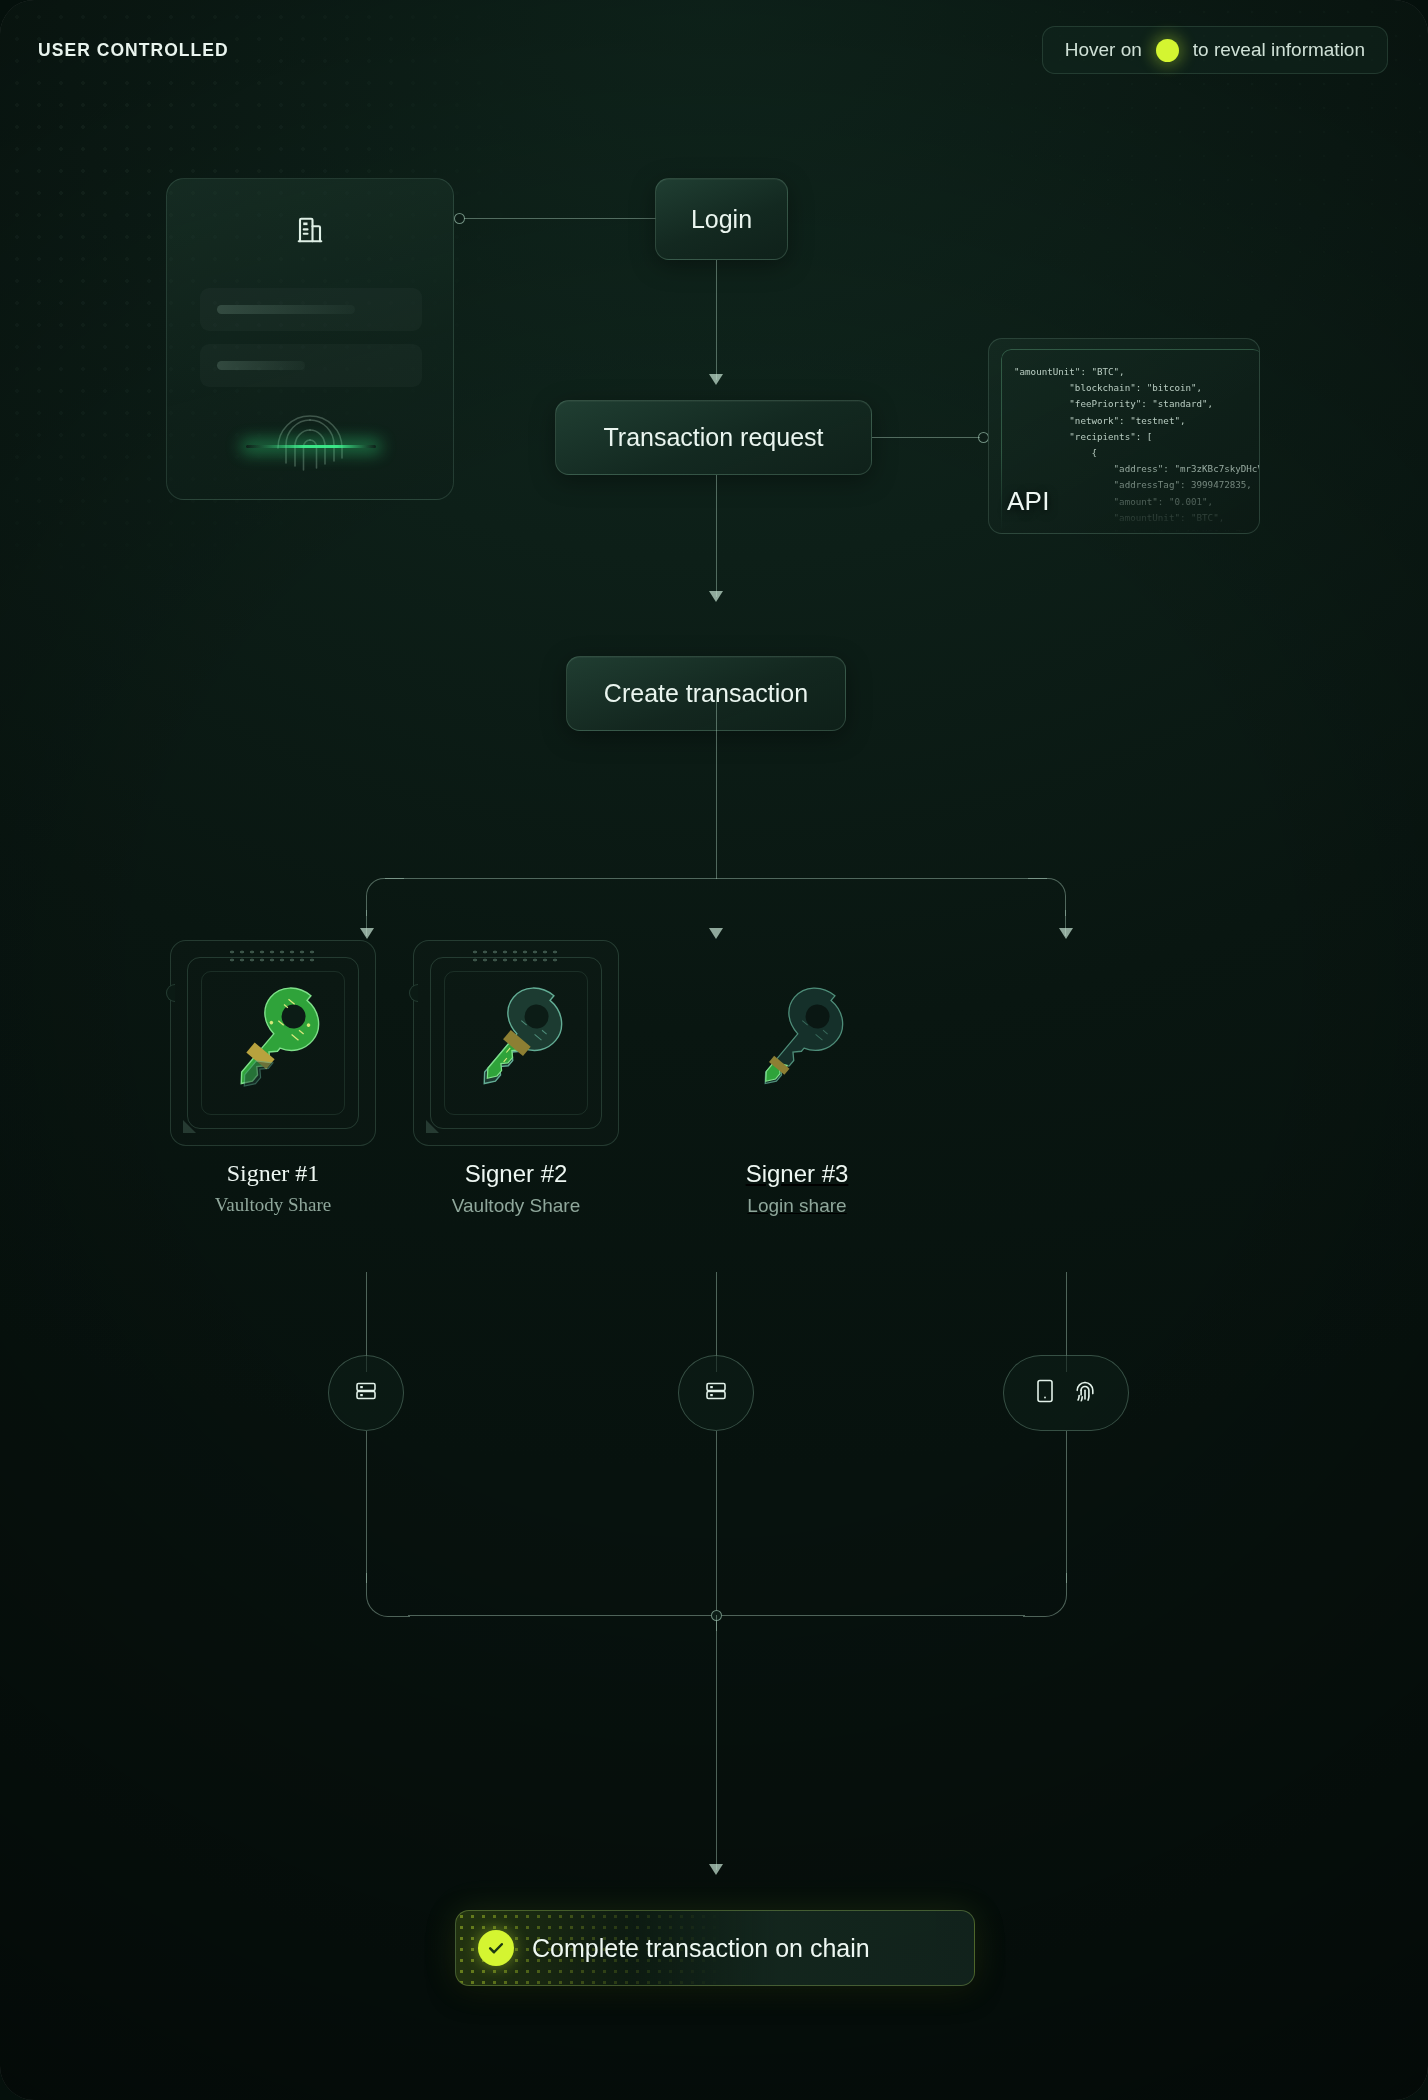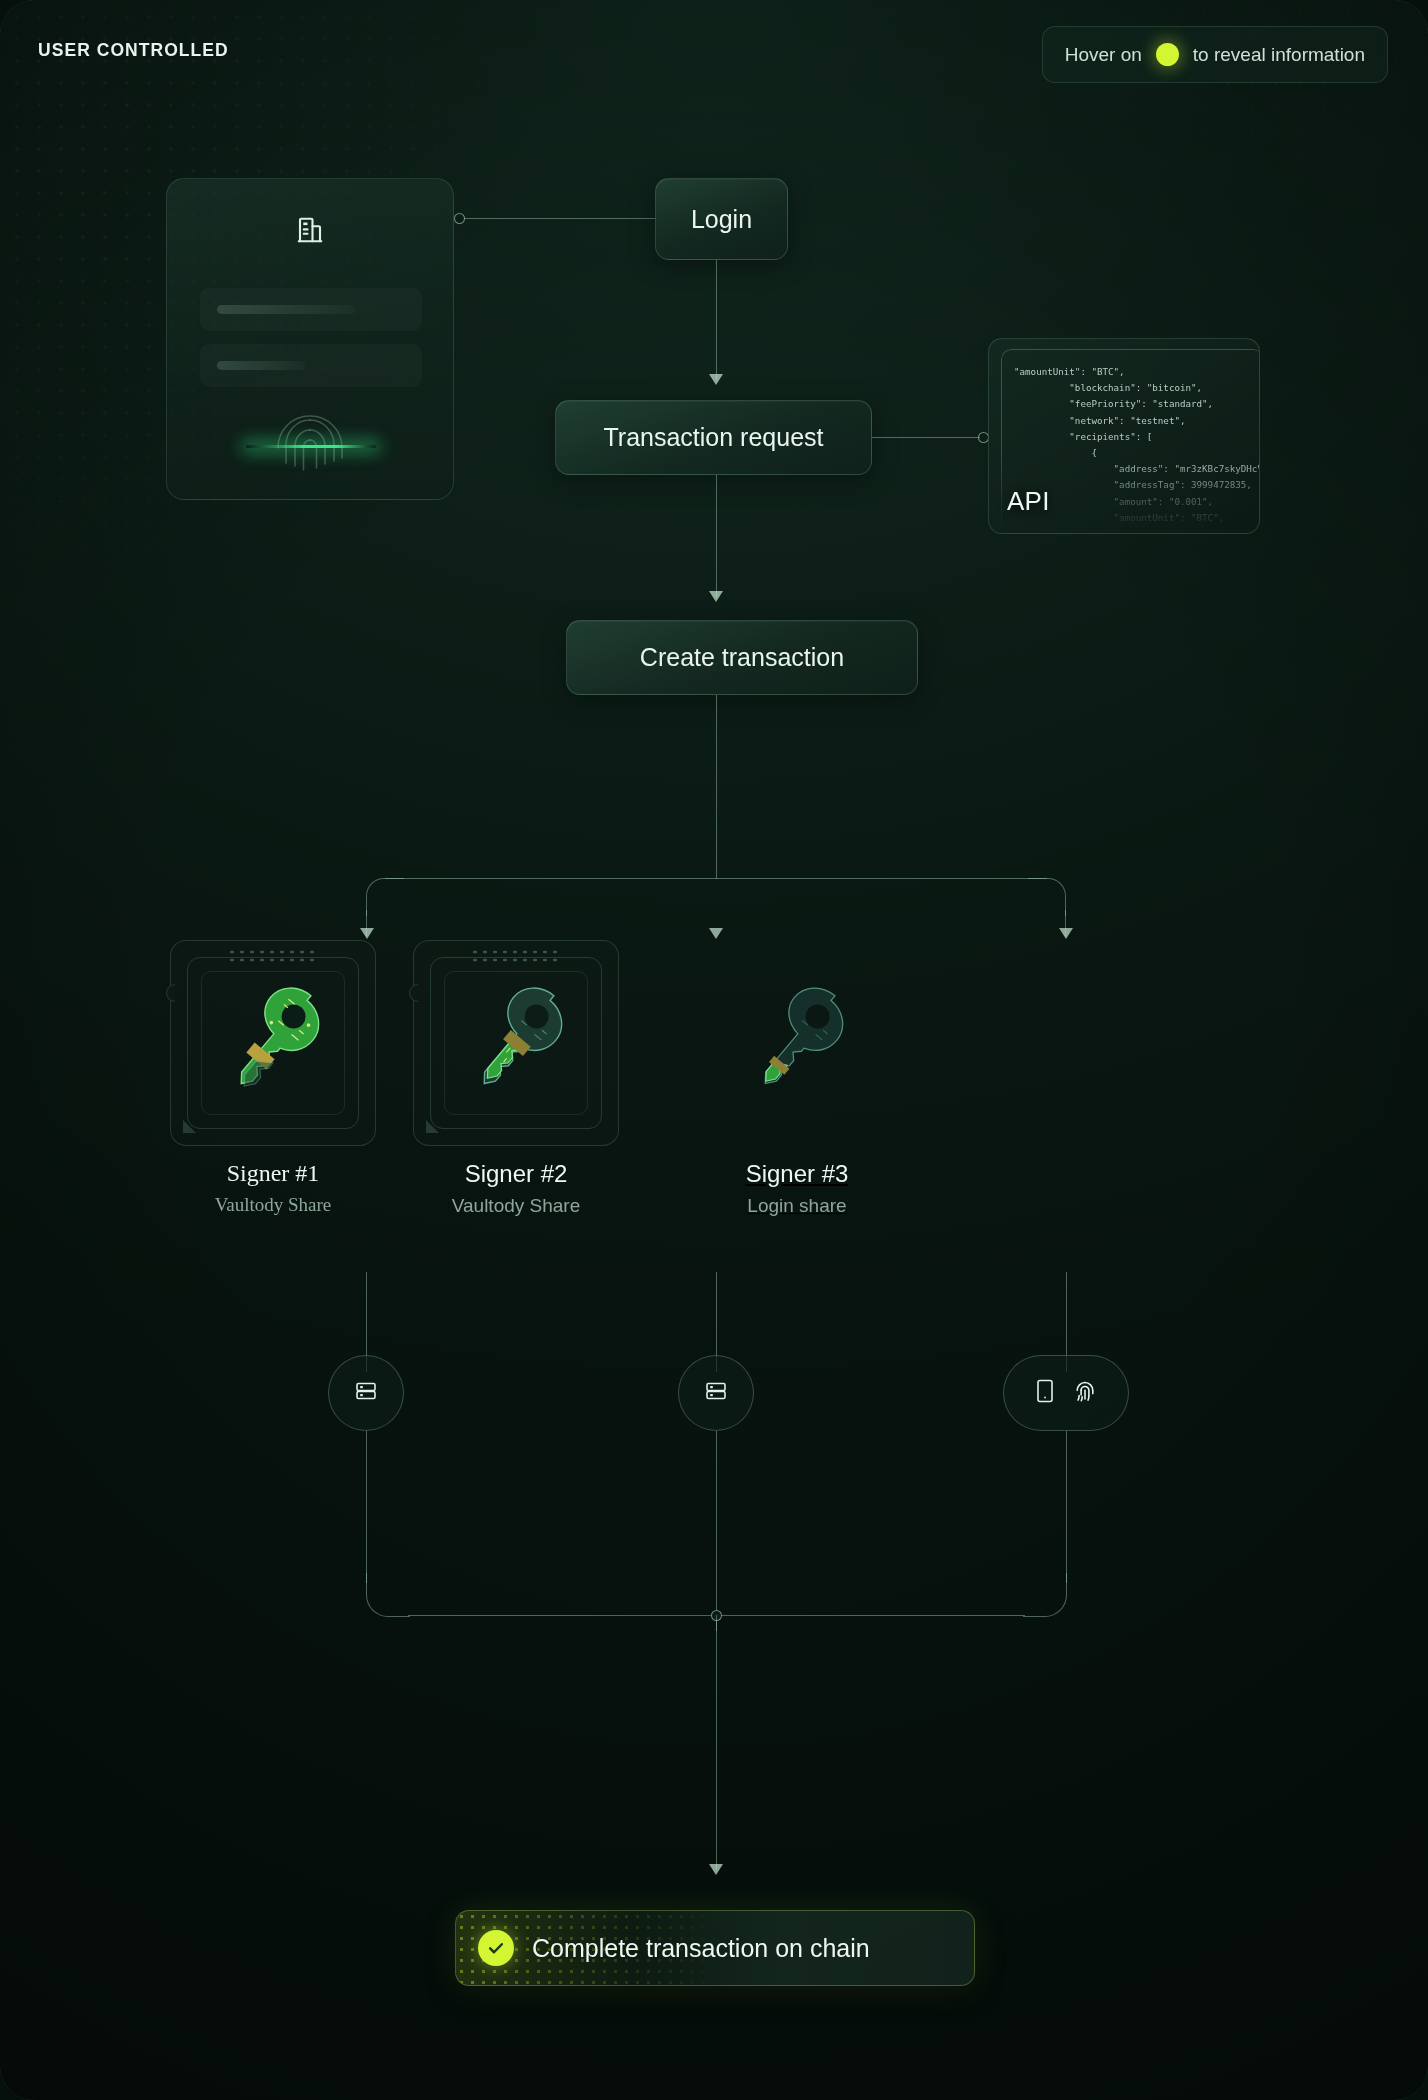--- a/index.html
+++ b/index.html
@@ -51,21 +51,21 @@
   }
 
   
   .hdr-title {
     position: absolute; left: 38px; top: 40px;
     font-size: 17.5px; font-weight: 700; letter-spacing: 0.06em;
     color: #e9f4ee;
   }
   .hint-pill {
     position: absolute; right: 40px; top: 26px;
-    height: 57px; display: flex; align-items: center; gap: 14px;
+    height: 48px; display: flex; align-items: center; gap: 14px;
     padding: 0 22px;
     border: 1px solid rgba(150,200,175,0.16);
     border-radius: 13px;
     background: rgba(20,44,34,0.42);
     color: #cfe0d6; font-size: 19px;
   }
   .hint-dot {
     width: 23px; height: 23px; border-radius: 50%;
     background: #d4f531;
     box-shadow: 0 0 14px 5px rgba(200,245,50,0.28);
@@ -76,21 +76,21 @@
     position: absolute;
     display: flex; align-items: center; justify-content: center;
     border-radius: 14px;
     border: 1px solid rgba(150,200,175,0.22);
     background: linear-gradient(160deg, rgba(40,74,60,0.72) 0%, rgba(22,44,35,0.72) 55%, rgba(16,34,27,0.7) 100%);
     color: #eaf5ef;
     box-shadow: 0 6px 24px rgba(0,0,0,0.35), inset 0 1px 0 rgba(255,255,255,0.04);
   }
   .node-login  { left: 655px; top: 178px;  width: 133px; height: 82px;  font-size: 25px; }
   .node-txreq  { left: 555px; top: 400px;  width: 317px; height: 75px;  font-size: 25px; }
-  .node-create { left: 566px; top: 620px;  width: 352px; height: 75px;  font-size: 25px; }
+  .node-create { left: 566px; top: 656px;  width: 280px; height: 75px;  font-size: 25px; }
 
   
   .endpoint {
     position: absolute; width: 11px; height: 11px; border-radius: 50%;
     border: 1.4px solid rgba(175,215,195,0.6);
     background: #0c1c16;
   }
 
   
   .wire { position: absolute; background: rgba(178,214,196,0.42); }

